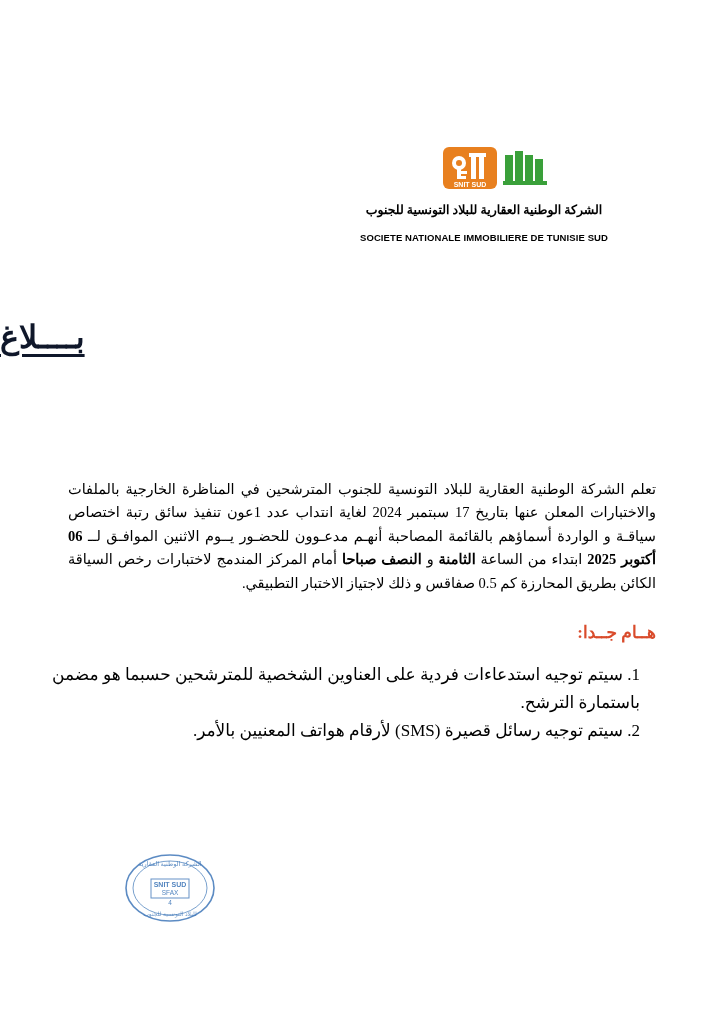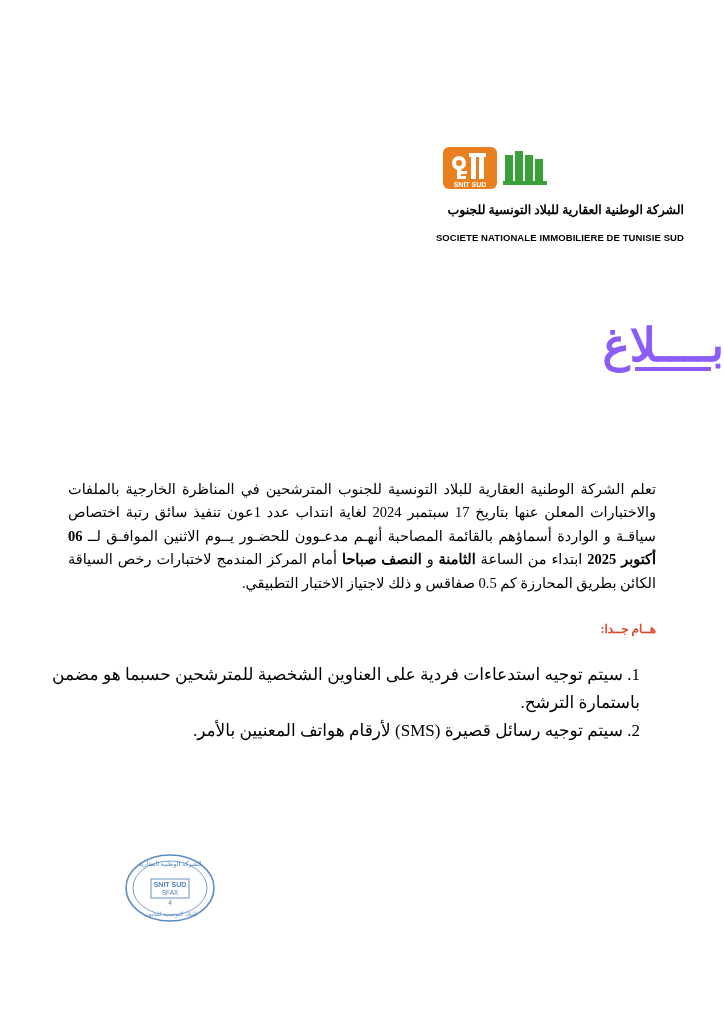--- a/index.html
+++ b/index.html
@@ -21,20 +21,21 @@
     inset: 0;
     background: #ffffff;
   }
 
   
   .header {
     position: absolute;
     top: 140px;
     right: 40px;
     width: 400px;
+    text-align: center;
     direction: rtl;
   }
   .logo-wrap {
     display: flex;
     justify-content: center;
     align-items: center;
     gap: 2px;
     height: 56px;
   }
   .logo-svg { display: block; }
@@ -56,26 +57,26 @@
     color: #000000;
     letter-spacing: 0.1px;
   }
 
   
   .doc-title {
     position: absolute;
     top: 318px;
     right: 0;
     left: 0;
-    text-align: right;
+    text-align: left;
     font-family: "Liberation Serif", "DejaVu Serif", serif;
     font-weight: bold;
-    font-size: 46px;
+    font-size: 32px;
     letter-spacing: 2px;
-    color: #8b5cf6;
+    color: #0f172a;
   }
   .doc-title u {
     text-decoration: underline;
     text-underline-offset: 6px;
   }
 
   
   .body-block {
     position: absolute;
     top: 478px;
@@ -87,21 +88,21 @@
     line-height: 1.62;
   }
   .body-block b { font-weight: bold; }
 
   
   .important-title {
     position: absolute;
     top: 622px;
     right: 68px;
     direction: rtl;
-    font-size: 12px;
+    font-size: 17px;
     font-weight: bold;
     color: #d94b2b;
     letter-spacing: 1px;
   }
 
   .notes {
     position: absolute;
     top: 645px;
     right: 68px;
     width: 588px;

